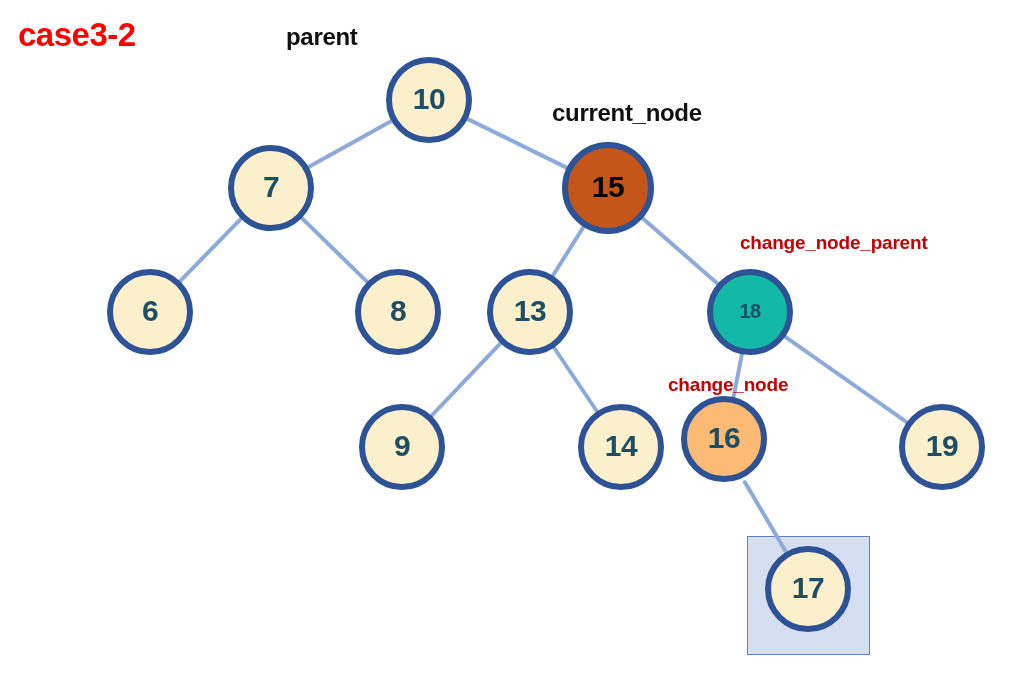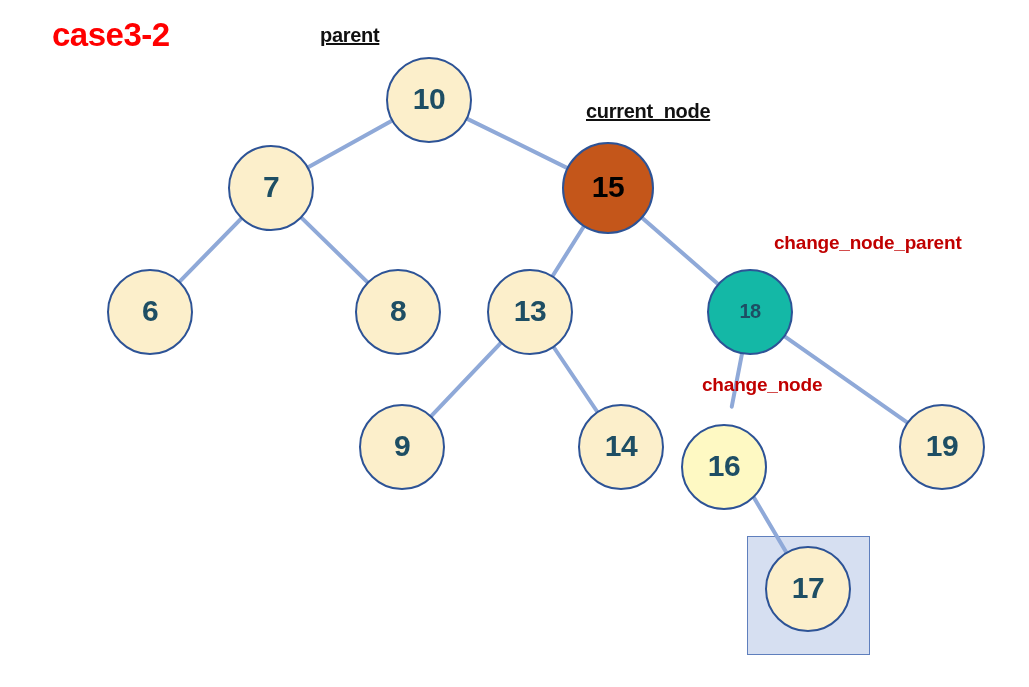--- a/index.html
+++ b/index.html
@@ -34,21 +34,21 @@
     border: 1px solid #5f7fbd;
   }
   .node {
     position: absolute;
     box-sizing: border-box;
     border-radius: 50%;
     display: flex;
     align-items: center;
     justify-content: center;
     background: #fcefcb;
-    border: 2px solid #be185d;
+    border: 6px solid #be185d;
     color: #1e4e64;
     font-weight: bold;
     font-family: "Liberation Sans", sans-serif;
     letter-spacing: -0.5px;
   }
   .node.current {
     background: #c4561a;
     border-color: #2d5396;
     color: #ffffff;
   }
@@ -56,32 +56,30 @@
     line-height: 1;
     display: block;
     transform: translateY(-1px);
   }
   .ann {
     position: absolute;
     white-space: nowrap;
     font-family: "Liberation Sans", sans-serif;
     font-weight: bold;
     line-height: 1;
-    margin-left: 34px;
   }
   .ann.title {
     color: #ff0000;
     font-size: 33px;
     letter-spacing: -0.5px;
   }
   .ann.black {
     color: #111111;
-    font-size: 20px;
+    font-size: 24px;
     letter-spacing: -0.3px;
-    text-decoration: underline;
   }
   .ann.red-small {
     color: #c00000;
     font-size: 19px;
     letter-spacing: -0.2px;
   }
 </style>
 </head>
 <body>
 
@@ -126,21 +124,21 @@
       </div>
       <div class="node" style="left: 707px; top: 269px; width: 86px; height: 86px; font-size: 20px; background: #14b8a6; color: rgb(30, 78, 100); border-color: rgb(45, 83, 150);">
         <span class="node-label">18</span>
       </div>
       <div class="node" style="left: 359px; top: 404px; width: 86px; height: 86px; font-size: 30px; background: rgb(252, 239, 203); color: rgb(30, 78, 100); border-color: rgb(45, 83, 150);">
         <span class="node-label">9</span>
       </div>
       <div class="node" style="left: 578px; top: 404px; width: 86px; height: 86px; font-size: 30px; background: rgb(252, 239, 203); color: rgb(30, 78, 100); border-color: rgb(45, 83, 150);">
         <span class="node-label">14</span>
       </div>
-      <div class="node" style="left: 681px; top: 424px; width: 86px; height: 86px; font-size: 30px; background: #fef9c3; color: rgb(30, 78, 100); border-color: rgb(45, 83, 150); text-align: center;">
+      <div class="node" style="left: 681px; top: 396px; width: 86px; height: 86px; font-size: 30px; background: #fdba74; color: rgb(30, 78, 100); border-color: rgb(45, 83, 150); text-align: center;">
         <span class="node-label">16</span>
       </div>
       <div class="node" style="left: 899px; top: 404px; width: 86px; height: 86px; font-size: 30px; background: rgb(252, 239, 203); color: rgb(30, 78, 100); border-color: rgb(45, 83, 150); text-align: right;">
         <span class="node-label">19</span>
       </div>
       <div class="node" style="left: 765px; top: 546px; width: 86px; height: 86px; font-size: 30px; background: rgb(252, 239, 203); color: rgb(30, 78, 100); border-color: rgb(45, 83, 150);">
         <span class="node-label">17</span>
       </div>
     </div>
 

